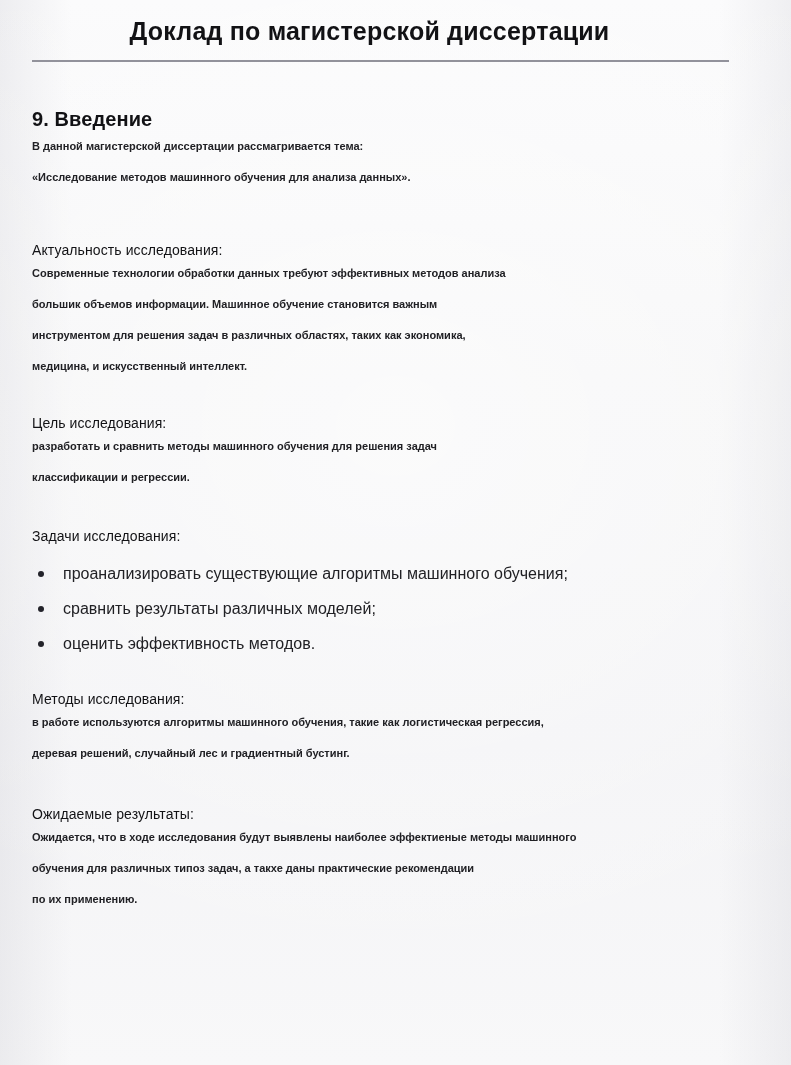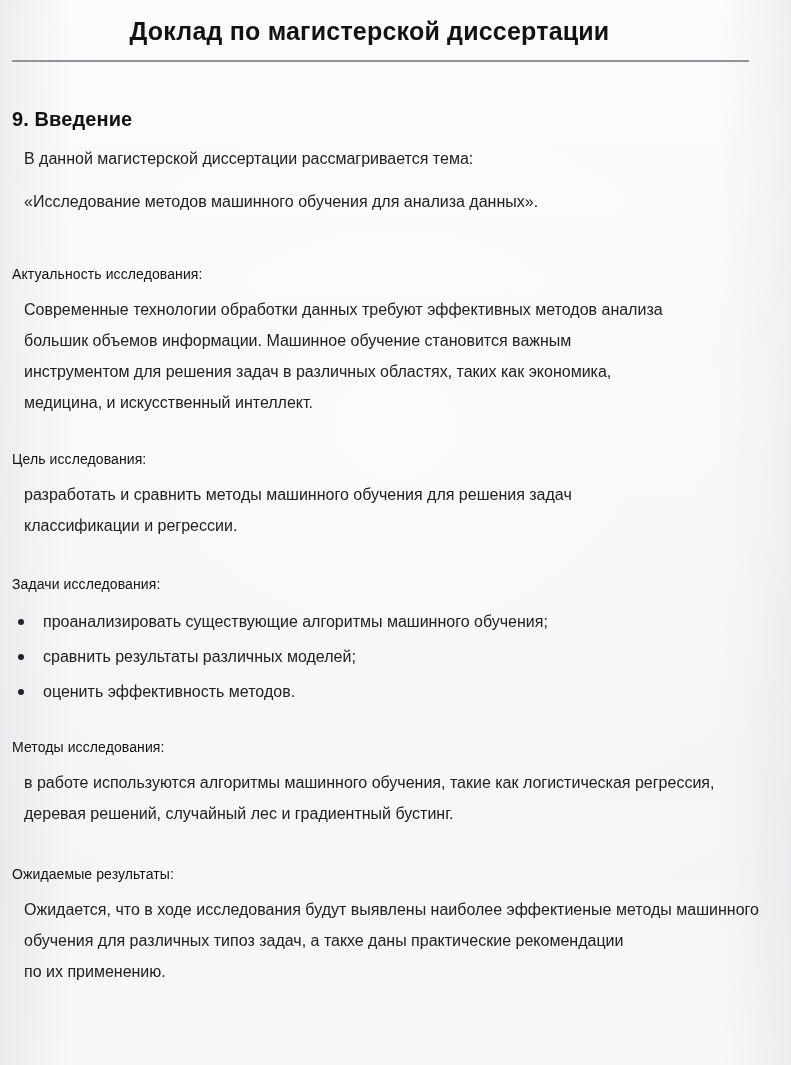--- a/index.html
+++ b/index.html
@@ -29,21 +29,21 @@
     inset: 0;
     pointer-events: none;
     background:
       radial-gradient(120% 75% at 50% 40%, rgba(255,255,255,0.55) 0%, rgba(255,255,255,0) 70%),
       linear-gradient(90deg, rgba(205,205,212,0.30) 0%, rgba(255,255,255,0) 9%,
                               rgba(255,255,255,0) 91%, rgba(205,205,212,0.26) 100%);
   }
   .content {
     position: relative;
     z-index: 2;
-    padding: 0 12px;
+    padding: 0 32px;
   }
 
   .doc-title {
     margin: 0;
     padding-top: 16px;
     text-align: center;
     font-size: 25px;
     font-weight: 700;
     letter-spacing: 0.2px;
     color: #121215;
@@ -69,25 +69,26 @@
 
   .sub-heading {
     margin: 0;
     font-size: 14px;
     font-weight: 400;
     color: #121215;
     letter-spacing: 0.1px;
   }
 
   p.body-text {
-    margin: 12px;
-    font-size: 16px;
+    margin: 0;
+    font-size: 11px;
     line-height: 31px;
     color: #212125;
     max-width: 745px;
+    font-weight: bold;
   }
 
   .lead-line   { margin-top: 38px; }
   .theme-line  { margin-top: 13px; }
 
   .h-actual    { margin-top: 49px; }
   .p-actual    { margin-top: 22px; }
 
   .h-goal      { margin-top: 33px; }
   .p-goal      { margin-top: 22px; }

